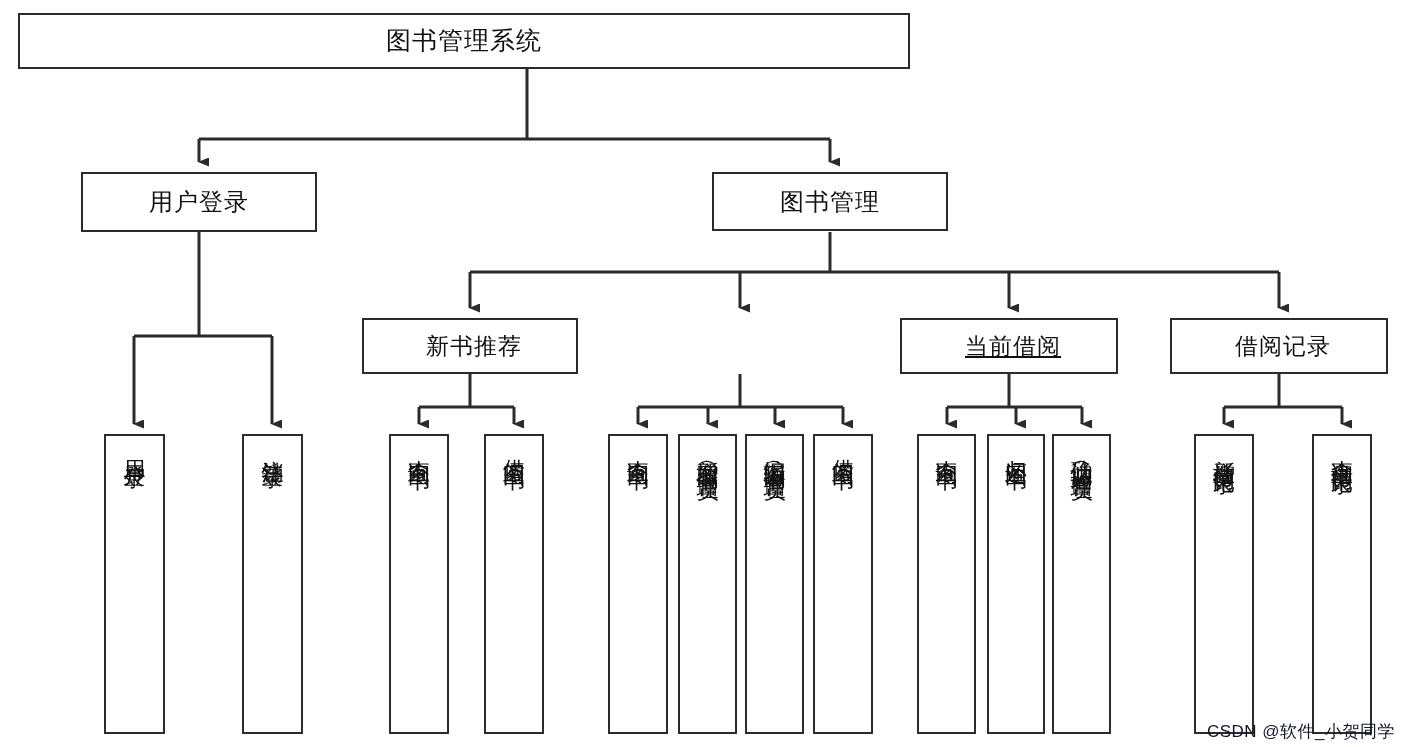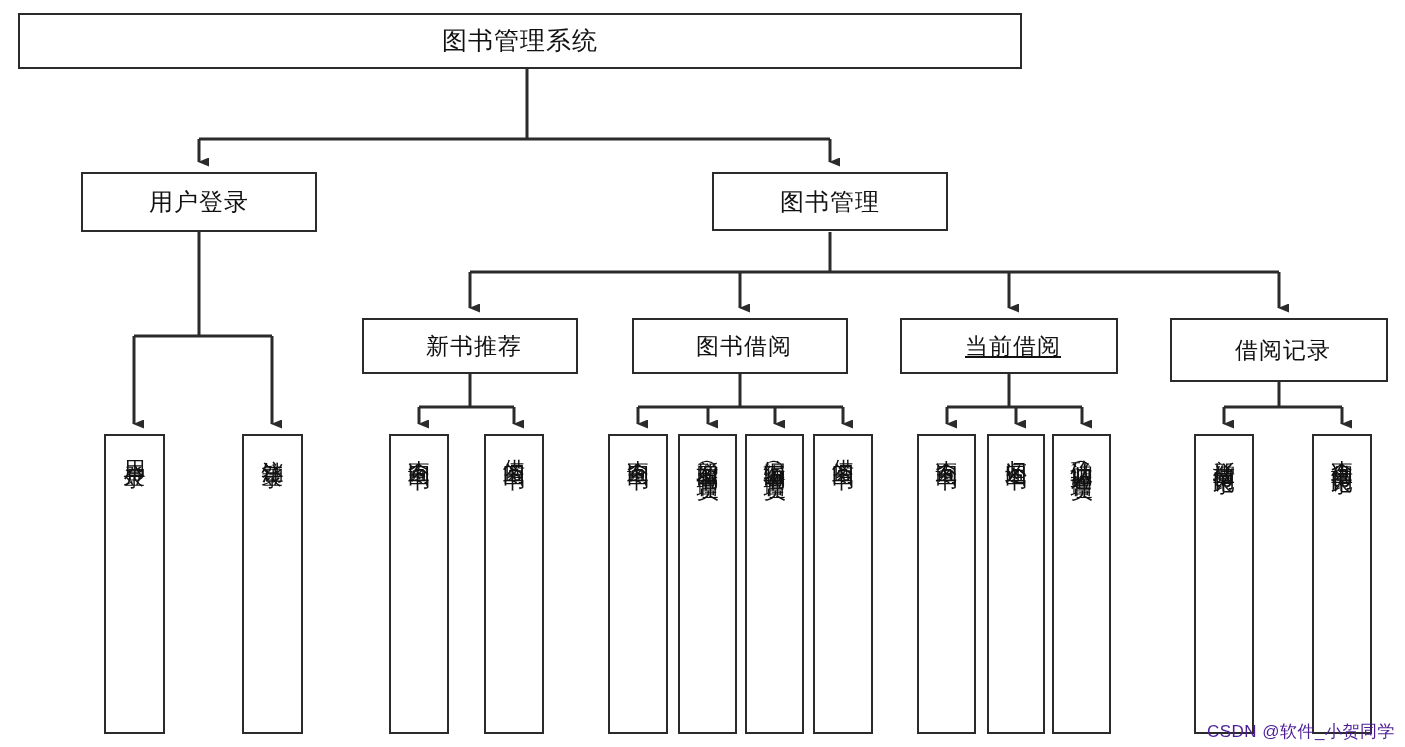--- a/index.html
+++ b/index.html
@@ -58,21 +58,21 @@
   }
   .node.level-1 .node-label { font-size: 25px; }
   .node.level-2 .node-label { font-size: 24px; }
   .node.level-3 .node-label { font-size: 23px; margin-left: 8px; }
   .node.leaf .node-label { font-size: 22px; }
   #watermark {
     position: absolute;
     right: 10px;
     bottom: 4px;
     font-size: 17px;
-    color: #4c1d95;
+    color: #0f172a;
     letter-spacing: 0.5px;
     z-index: 5;
     white-space: nowrap;
   }
 </style>
 </head>
 <body>
 
 <div id="diagram-root">
 
@@ -119,41 +119,38 @@
       <path d="M 1016 407 L 1016 424" marker-end="url(#arrowhead)"></path>
       <path d="M 1082 407 L 1082 424" marker-end="url(#arrowhead)"></path>
 
       <path d="M 1279 374 L 1279 407"></path>
       <path d="M 1224 407 L 1342 407"></path>
       <path d="M 1224 407 L 1224 424" marker-end="url(#arrowhead)"></path>
       <path d="M 1342 407 L 1342 424" marker-end="url(#arrowhead)"></path>
     </g>
   </svg>
 
-  <div class="node level-1" style="left: 18px; top: 13px; width: 1004px; height: 56px;">
+  <div class="node level-1" style="left: 18px; top: 13px; width: 892px; height: 56px;">
     <span class="node-label">图书管理系统</span>
   </div>
 
   <div class="node level-2" style="left: 81px; top: 172px; width: 236px; height: 60px;">
     <span class="node-label">用户登录</span>
   </div>
   <div class="node level-2" style="left: 712px; top: 172px; width: 236px; height: 59px;">
     <span class="node-label">图书管理</span>
   </div>
 
   <div class="node level-3" style="left: 362px; top: 318px; width: 216px; height: 56px;">
     <span class="node-label">新书推荐</span>
   </div>
-  <div class="node level-3" style="left: 632px; top: 318px; width: 216px; height: 56px;">
-    <span class="node-label">图书借阅</span>
-  </div>
   <div class="node level-3" style="left: 900px; top: 318px; width: 218px; height: 56px; text-decoration: underline;">
     <span class="node-label">当前借阅</span>
   </div>
-  <div class="node level-3" style="left: 1170px; top: 318px; width: 218px; height: 64px;">
+  <div class="node level-3" style="left: 1170px; top: 318px; width: 218px; height: 56px;">
     <span class="node-label">借阅记录</span>
   </div>
 
   <div class="node leaf vertical" style="left: 104px; top: 434px; width: 61px; height: 300px;">
     <span class="node-label">用户登录</span>
   </div>
   <div class="node leaf vertical" style="left: 242px; top: 434px; width: 61px; height: 300px;">
     <span class="node-label">注销登录</span>
   </div>
   <div class="node leaf vertical" style="left: 389px; top: 434px; width: 60px; height: 300px;">

